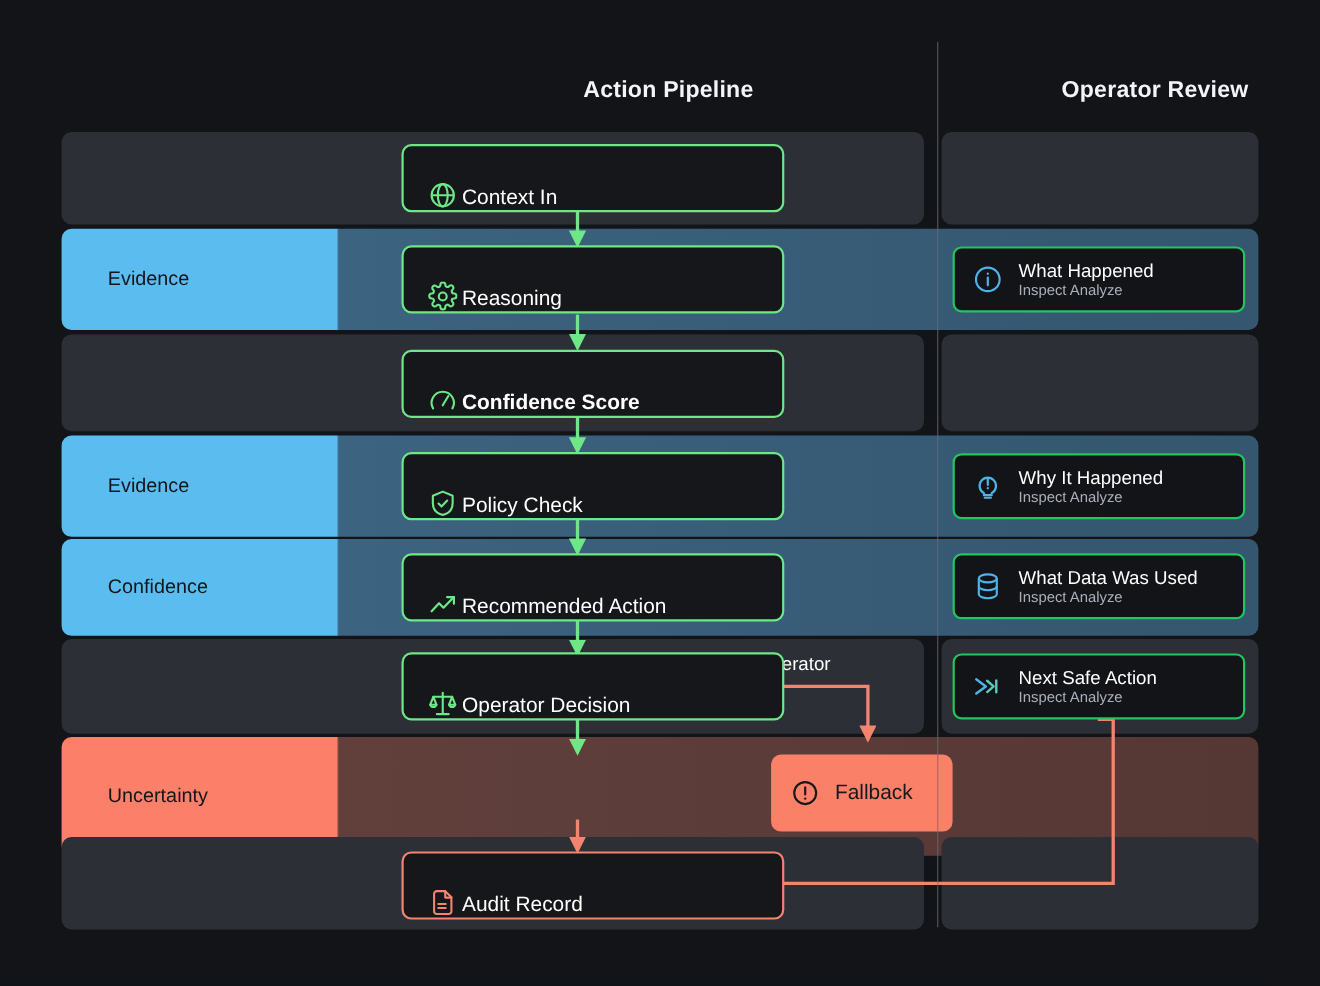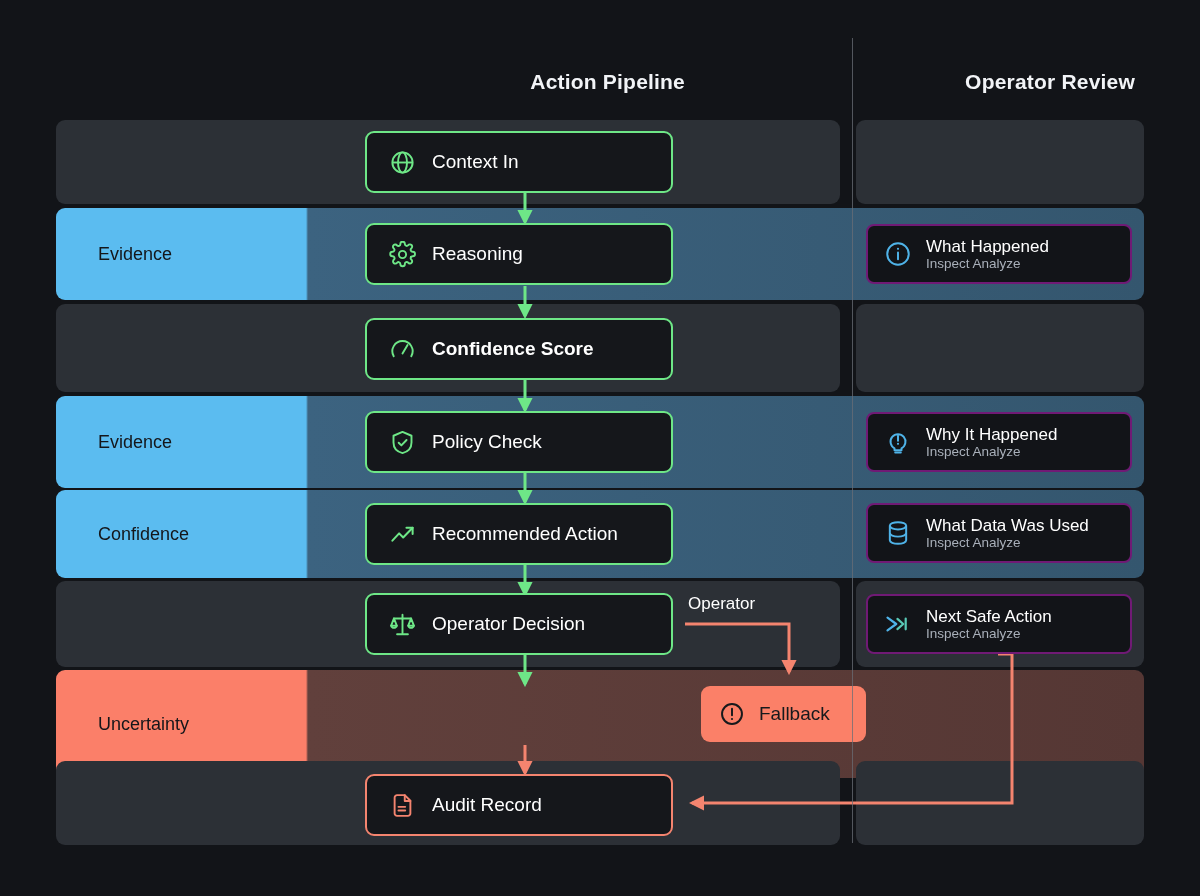--- a/index.html
+++ b/index.html
@@ -63,54 +63,54 @@
     transform: translateY(-50%);
     font-size: 18px;
     color: #14161A;
     white-space: nowrap;
     margin-left: 12px;
   }
 
   
   .node {
     position: absolute;
-    left: 365px; width: 308px; height: 62px;
+    left: 365px; width: 348px; height: 62px;
     background: #15171B;
     border: 2px solid #6EE787;
     border-radius: 9px;
-    display: flex; align-items: center;
+    display: flex; align-items: flex-end;
     padding-left: 22px;
-    gap: 16px;
+    gap: 4px;
   }
   .node.danger { border-color: #F4846F; }
   .node .label {
     color: #FFFFFF;
     font-size: 19px;
     white-space: nowrap;
   }
   .node .ico { width: 27px; height: 27px; flex: 0 0 27px; display: block; }
 
   
   .chip {
     position: absolute;
-    left: 701px; width: 165px; height: 56px;
+    left: 701px; width: 165px; height: 70px;
     background: #FB8068;
     border-radius: 9px;
     display: flex; align-items: center;
     padding-left: 18px; gap: 14px;
   }
   .chip .label { color: #17191C; font-size: 19px; white-space: nowrap; }
   .chip .ico { width: 26px; height: 26px; flex: 0 0 26px; }
 
   
   .rcard {
     position: absolute;
     left: 866px; width: 266px; height: 60px;
     background: #121418;
-    border: 2px solid #701a75;
+    border: 2px solid #22c55e;
     border-radius: 8px;
     display: flex; align-items: center;
     padding-left: 16px; gap: 14px;
   }
   .rcard .ico { width: 28px; height: 28px; flex: 0 0 28px; }
   .rcard .txt { display: flex; flex-direction: column; line-height: 1.12; }
   .rcard .t1 { color: #FFFFFF; font-size: 17px; white-space: nowrap; }
   .rcard .t2 { color: #A9B0BA; font-size: 13.5px; white-space: nowrap; }
 
   

